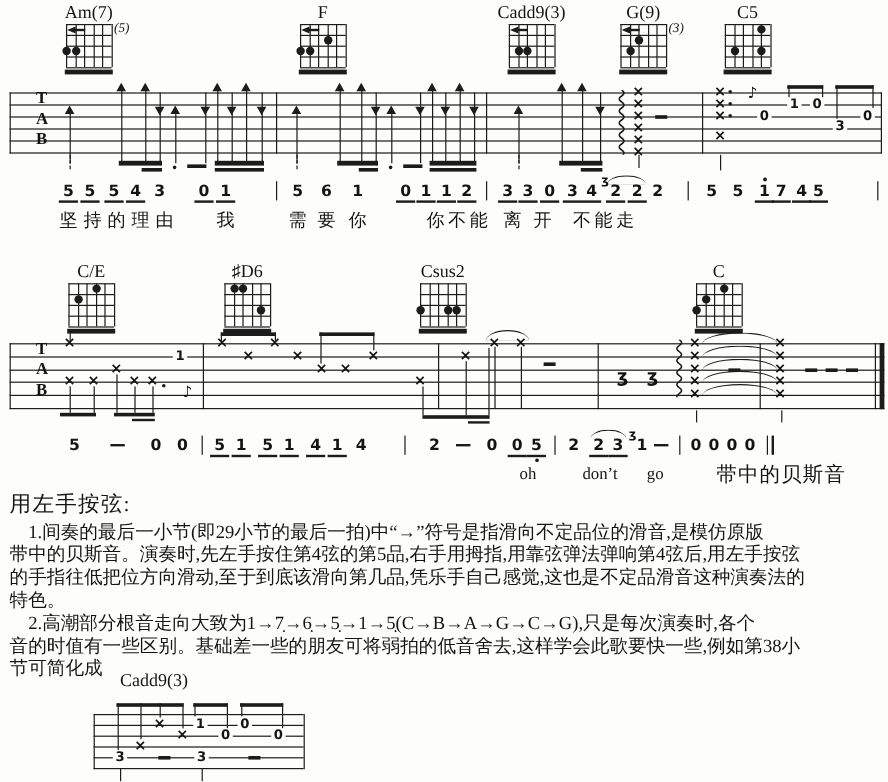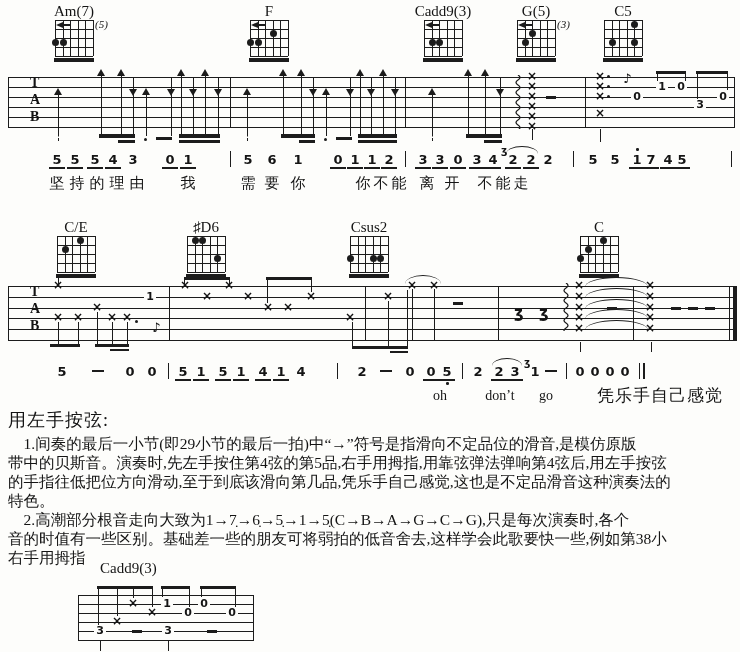--- a/index.html
+++ b/index.html
@@ -78,21 +78,21 @@
         <div style="position: absolute; left: 0px; top: 9px; width: 38px; height: 1px; background: rgb(28, 28, 28);"></div>
         <div style="position: absolute; left: 0px; top: 18px; width: 38px; height: 1px; background: rgb(28, 28, 28);"></div>
         <div style="position: absolute; left: 0px; top: 27px; width: 38px; height: 1px; background: rgb(28, 28, 28);"></div>
         <div style="position: absolute; left: 0px; top: 36px; width: 38px; height: 1px; background: rgb(28, 28, 28);"></div>
         <div style="position: absolute; left: -1px; top: 38px; width: 40px; height: 4px; background: rgb(28, 28, 28);"></div>
         <div style="position: absolute; left: 1px; top: 1.5px; width: 0px; height: 0px; border-top: 3.5px solid transparent; border-bottom: 3.5px solid transparent; border-right: 7px solid rgb(28, 28, 28);"></div>
         <div style="position: absolute; left: 7px; top: 4px; width: 9px; height: 1.5px; background: rgb(28, 28, 28);"></div>
         <div style="position: absolute; left: 4.5px; top: 19px; width: 7px; height: 7px; border-radius: 50%; background: rgb(28, 28, 28);"></div>
         <div style="position: absolute; left: 11.5px; top: 19px; width: 7px; height: 7px; border-radius: 50%; background: rgb(28, 28, 28);"></div>
       </div>
-      <div class="chord-label" style="position: absolute; left: 496px; top: 3px; width: 80px;">G(5)</div>
+      <div class="chord-label" style="position: absolute; left: 496px; top: 3px; width: 80px;">G(9)</div>
       <div style="position: absolute; left: 517px; top: 20px; width: 38px; height: 36px;">
         <div style="position: absolute; left: 0px; top: 0px; width: 1px; height: 36px; background: rgb(28, 28, 28);"></div>
         <div style="position: absolute; left: 8px; top: 0px; width: 1px; height: 36px; background: rgb(28, 28, 28);"></div>
         <div style="position: absolute; left: 15px; top: 0px; width: 1px; height: 36px; background: rgb(28, 28, 28);"></div>
         <div style="position: absolute; left: 23px; top: 0px; width: 1px; height: 36px; background: rgb(28, 28, 28);"></div>
         <div style="position: absolute; left: 30px; top: 0px; width: 1px; height: 36px; background: rgb(28, 28, 28);"></div>
         <div style="position: absolute; left: 38px; top: 0px; width: 1px; height: 36px; background: rgb(28, 28, 28);"></div>
         <div style="position: absolute; left: 0px; top: 0px; width: 38px; height: 1px; background: rgb(28, 28, 28);"></div>
         <div style="position: absolute; left: 0px; top: 9px; width: 38px; height: 1px; background: rgb(28, 28, 28);"></div>
         <div style="position: absolute; left: 0px; top: 18px; width: 38px; height: 1px; background: rgb(28, 28, 28);"></div>
@@ -548,23 +548,23 @@
       <div class="lyr" style="position: absolute; left: 432px; top: 174px; width: 40px; font-size: 15px;">开</div>
       <div class="lyr" style="position: absolute; left: 465px; top: 174px; width: 40px; font-size: 15px;">不</div>
       <div class="lyr" style="position: absolute; left: 483px; top: 174px; width: 40px; font-size: 15px;">能</div>
       <div class="lyr" style="position: absolute; left: 501px; top: 174px; width: 40px; font-size: 15px;">走</div>
       <div class="lyr" style="position: absolute; left: 420px; top: 388px; width: 40px; font-size: 14px;">oh</div>
       <div class="lyr" style="position: absolute; left: 480px; top: 388px; width: 40px; font-size: 14px;">don’t</div>
       <div class="lyr" style="position: absolute; left: 526px; top: 388px; width: 40px; font-size: 14px;">go</div>
     </div>
   <div id="text-layer">
     <div class="tech-title">用左手按弦:</div>
-    <div class="credit">凭乐手自己感觉</div>
+    <div class="credit">带中的贝斯音</div>
     <div class="bottom-label">Cadd9(3)</div>
   <div class="tech-line" style="position: absolute; top: 434px;">    1.间奏的最后一小节(即29小节的最后一拍)中“→”符号是指滑向不定品位的滑音,是模仿原版</div>
       <div class="tech-line" style="position: absolute; top: 453px;">带中的贝斯音。演奏时,先左手按住第4弦的第5品,右手用拇指,用靠弦弹法弹响第4弦后,用左手按弦</div>
       <div class="tech-line" style="position: absolute; top: 472px;">的手指往低把位方向滑动,至于到底该滑向第几品,凭乐手自己感觉,这也是不定品滑音这种演奏法的</div>
       <div class="tech-line" style="position: absolute; top: 491px;">特色。</div>
       <div class="tech-line" style="position: absolute; top: 510px;">    2.高潮部分根音走向大致为1→7̣→6̣→5̣→1→5̣(C→B→A→G→C→G),只是每次演奏时,各个</div>
       <div class="tech-line" style="position: absolute; top: 529px;">音的时值有一些区别。基础差一些的朋友可将弱拍的低音舍去,这样学会此歌要快一些,例如第38小</div>
-      <div class="tech-line" style="position: absolute; top: 548px;">右手用拇指</div>
+      <div class="tech-line" style="position: absolute; top: 548px;">节可简化成</div>
     </div>
 </div>
 
 </body></html>

